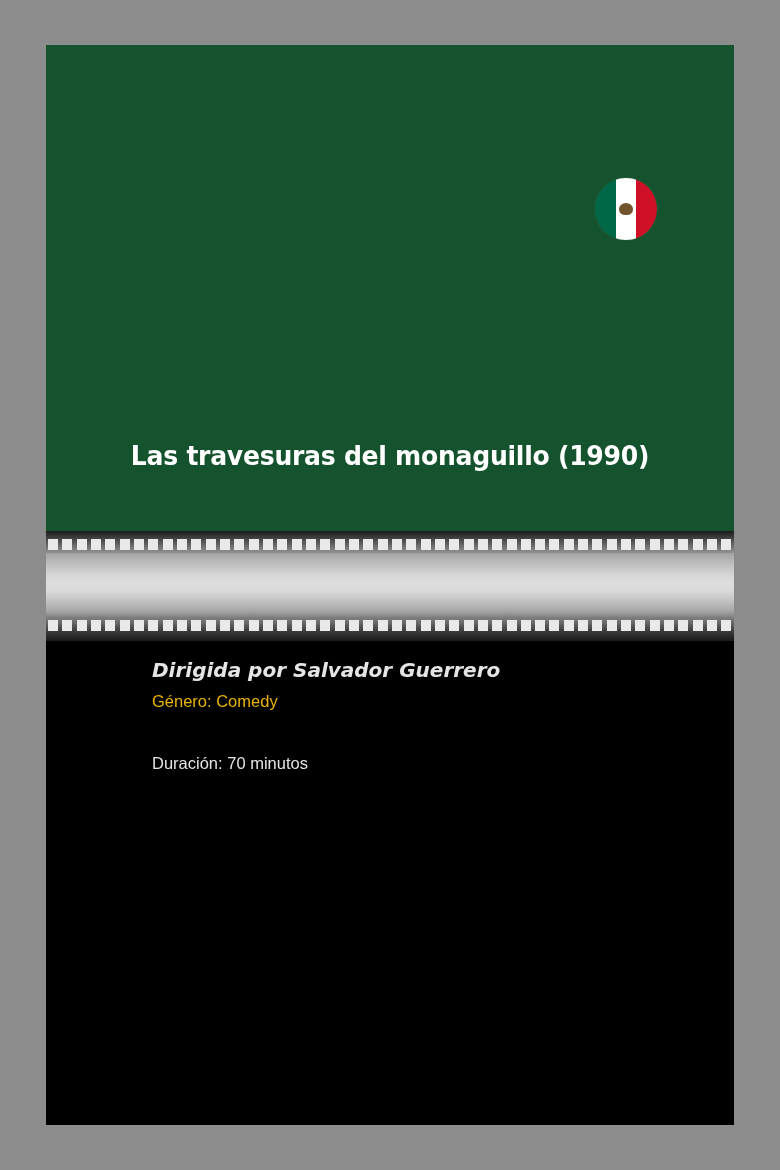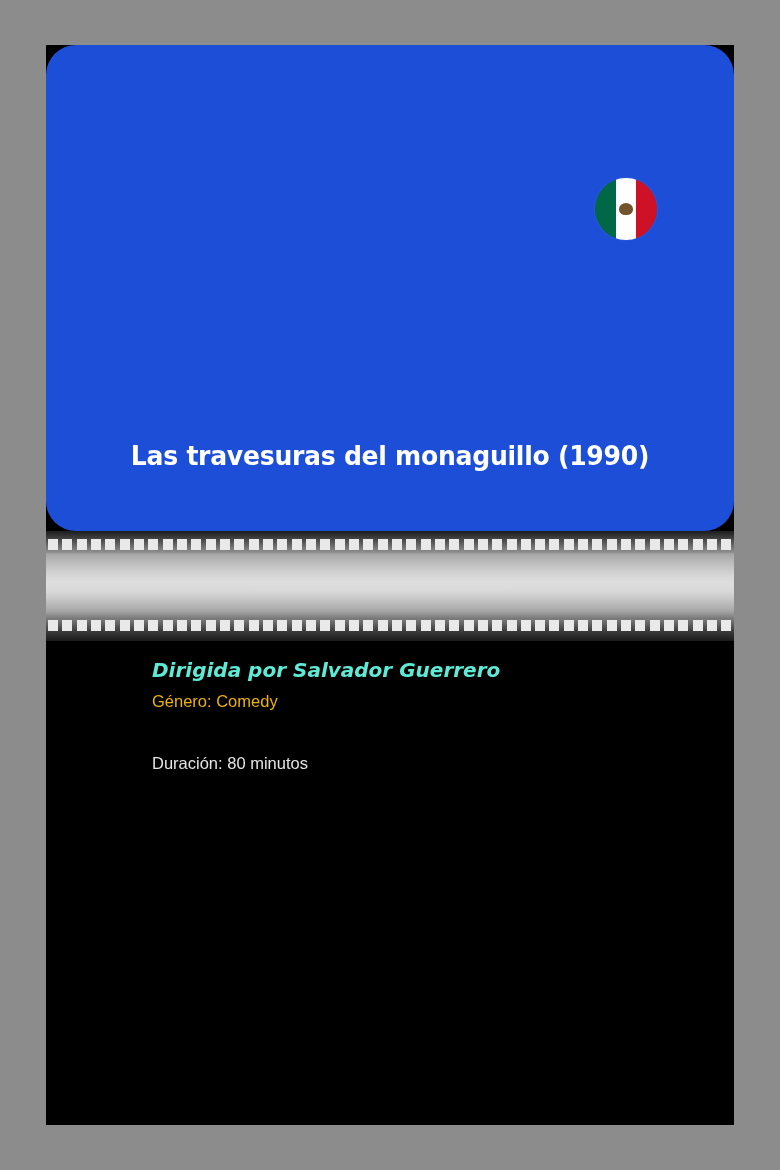--- a/index.html
+++ b/index.html
@@ -24,22 +24,21 @@
     overflow: hidden;
   }
 
   
   .top-area {
     position: absolute;
     left: 0;
     top: 0;
     width: 100%;
     height: 486px;
-    background: #1d4ed8;
-    border-radius: 30px;
+    background: #14532d;
   }
 
   .flag {
     position: absolute;
     left: 549px;
     top: 133px;
     width: 62px;
     height: 62px;
     border-radius: 50%;
     overflow: hidden;
@@ -127,21 +126,21 @@
   .credits {
     position: absolute;
     left: 0;
     top: 596px;
     width: 100%;
   }
   .director {
     position: absolute;
     left: 106px;
     top: 17px;
-    color: #5eead4;
+    color: #e5e5e5;
     font-family: "DejaVu Sans", sans-serif;
     font-weight: bold;
     font-style: italic;
     font-size: 20px;
     white-space: nowrap;
   }
   .genre {
     position: absolute;
     left: 106px;
     top: 51px;
@@ -286,17 +285,17 @@
         <div class="perf"></div>
         <div class="perf"></div>
         <div class="perf"></div>
         <div class="perf"></div>
     </div>
   </div>
 
   <div class="credits">
     <div class="director">Dirigida por Salvador Guerrero</div>
     <div class="genre">Género: Comedy</div>
-    <div class="duration">Duración: 80 minutos</div>
+    <div class="duration">Duración: 70 minutos</div>
   </div>
 
 
 </div>
 
 </body></html>

